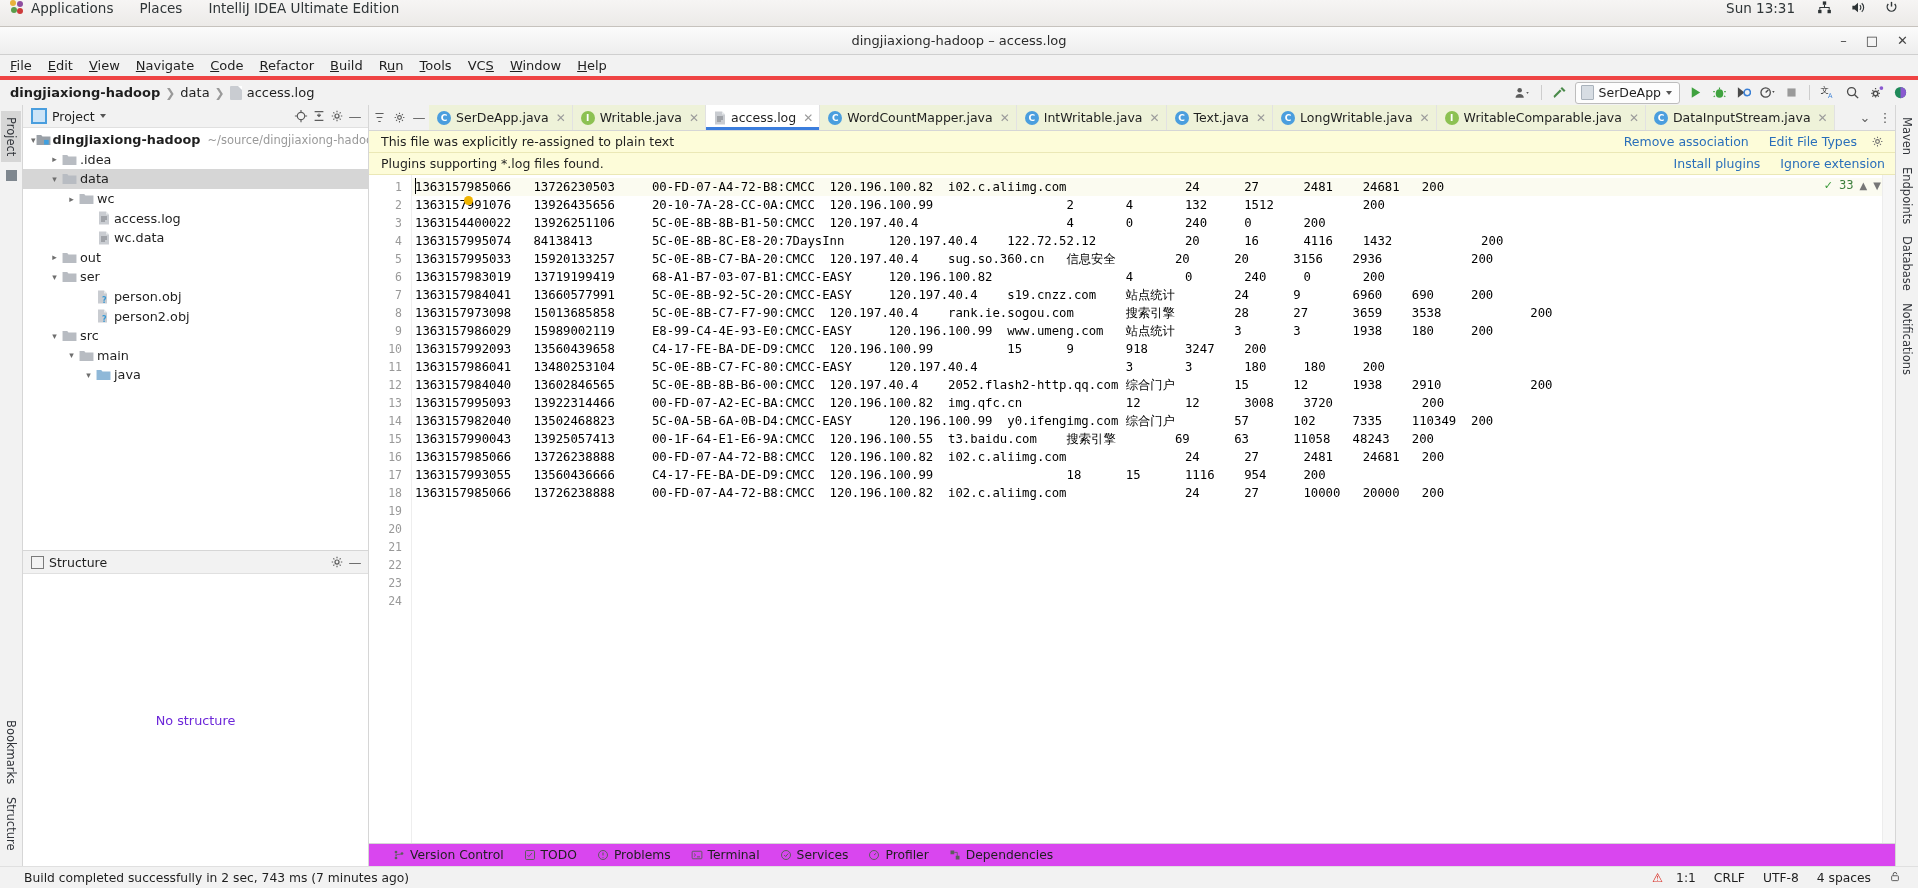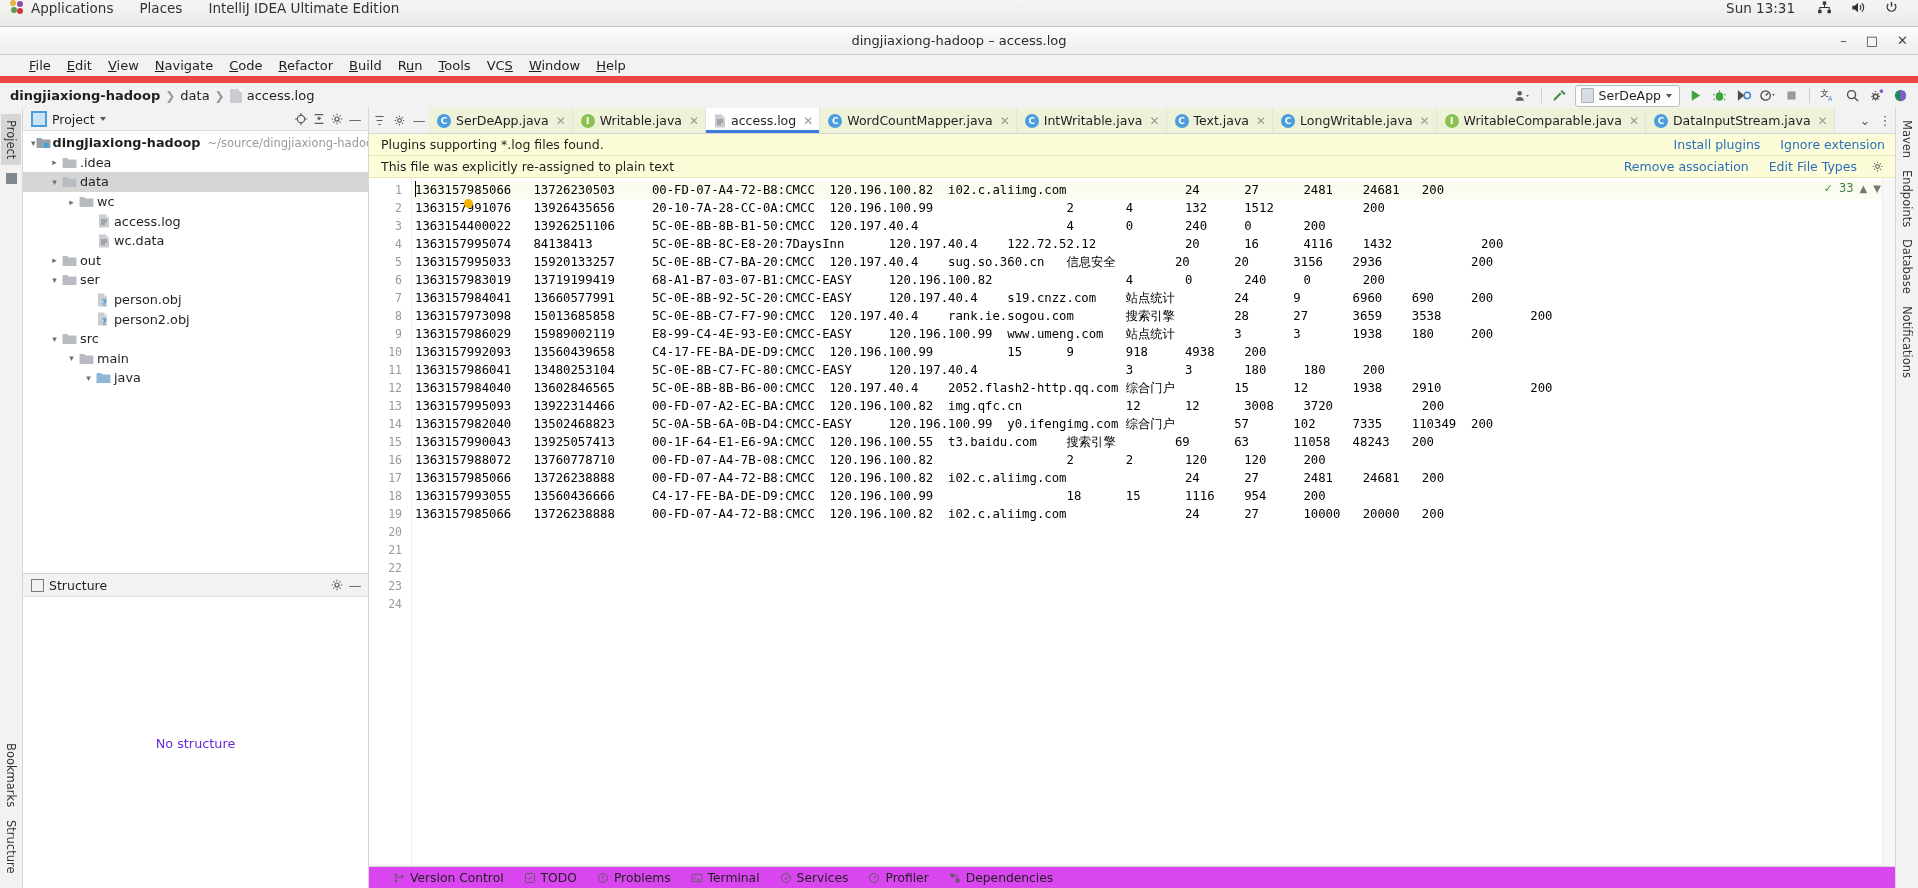--- a/index.html
+++ b/index.html
@@ -32,21 +32,21 @@
   #title-bar{
     height:27px;background:linear-gradient(#fbfbfb,#eeeeee);
     border-bottom:1px solid #cfcfcf;display:flex;align-items:center;
     justify-content:center;position:relative;
   }
   #title-bar .title{font-size:13px;color:#2b2b2b;}
   #title-bar .wbtns{position:absolute;right:10px;display:flex;gap:19px;align-items:center;color:#444;}
   .wbtn{font-size:13px;line-height:1;cursor:default;}
 
   
-  #menu-bar{height:21px;background:#f2f2f2;display:flex;align-items:center;padding-left:21px;border-bottom:7px solid #ef4444;}
+  #menu-bar{height:21px;background:#f2f2f2;display:flex;align-items:center;padding-left:2px;border-bottom:4px solid #ef4444;}
   .menu-item{padding:0 8px;font-size:13px;color:#1f1f1f;cursor:default;}
   .menu-item u{text-decoration:underline;}
 
   
   #nav-bar{height:25px;background:#f2f2f2;display:flex;align-items:center;padding:0 6px 0 10px;}
   .crumb{font-size:13px;color:#1f1f1f;display:flex;align-items:center;}
   .crumb.bold{font-weight:bold;}
   .crumb-sep{color:#9a9a9a;margin:0 5px;font-size:12px;}
   #nav-bar .nav-spacer{flex:1;}
   .tb-ico{width:22px;height:19px;display:flex;align-items:center;justify-content:center;margin:0 1px;cursor:default;}
@@ -526,36 +526,36 @@
               <span class="x">✕</span>
             </span>
           </span>
         <span style="flex:1"></span>
         <span class="tb-lead">⌄</span>
         <span class="tb-lead">⋮</span>
       </div>
 
       <div id="banners-host">
           <div class="banner">
-            <span>Plugins supporting *.log files found.</span>
-            <span class="bsp"></span>
-            <a>Install plugins</a>
-            <a>Ignore extension</a>
-          </div>
-          <div class="banner">
             <span>This file was explicitly re-assigned to plain text</span>
             <span class="bsp"></span>
             <a>Remove association</a>
             <a>Edit File Types</a>
             <span class="bico">
               <svg width="13" height="13" viewBox="0 0 16 16">
                 <circle cx="8" cy="8" r="2.3" fill="none" stroke="#707070" stroke-width="1.4"></circle>
                 <path d="M8 2v1.6M8 12.4V14M2 8h1.6M12.4 8H14M3.8 3.8l1.2 1.2M11 11l1.2 1.2M12.2 3.8L11 5M5 11l-1.2 1.2" stroke="#707070" stroke-width="1.3"></path>
               </svg>
             </span>
+          </div>
+          <div class="banner">
+            <span>Plugins supporting *.log files found.</span>
+            <span class="bsp"></span>
+            <a>Install plugins</a>
+            <a>Ignore extension</a>
           </div>
         </div>
 
       <div id="editor-wrap">
         <div id="gutter">
             <div class="lnum">1</div>
             <div class="lnum">2</div>
             <div class="lnum">3</div>
             <div class="lnum">4</div>
             <div class="lnum">5</div>
@@ -591,27 +591,26 @@
           <div class="anno-bar"></div>
         <div class="cline first">1363157985066   13726230503     00-FD-07-A4-72-B8:CMCC  120.196.100.82  i02.c.aliimg.com                24      27      2481    24681   200</div>
             <div class="cline">1363157991076   13926435656     20-10-7A-28-CC-0A:CMCC  120.196.100.99                  2       4       132     1512            200</div>
             <div class="cline">1363154400022   13926251106     5C-0E-8B-8B-B1-50:CMCC  120.197.40.4                    4       0       240     0       200</div>
             <div class="cline">1363157995074   84138413        5C-0E-8B-8C-E8-20:7DaysInn      120.197.40.4    122.72.52.12            20      16      4116    1432            200</div>
             <div class="cline">1363157995033   15920133257     5C-0E-8B-C7-BA-20:CMCC  120.197.40.4    sug.so.360.cn   信息安全        20      20      3156    2936            200</div>
             <div class="cline">1363157983019   13719199419     68-A1-B7-03-07-B1:CMCC-EASY     120.196.100.82                  4       0       240     0       200</div>
             <div class="cline">1363157984041   13660577991     5C-0E-8B-92-5C-20:CMCC-EASY     120.197.40.4    s19.cnzz.com    站点统计        24      9       6960    690     200</div>
             <div class="cline">1363157973098   15013685858     5C-0E-8B-C7-F7-90:CMCC  120.197.40.4    rank.ie.sogou.com       搜索引擎        28      27      3659    3538            200</div>
             <div class="cline">1363157986029   15989002119     E8-99-C4-4E-93-E0:CMCC-EASY     120.196.100.99  www.umeng.com   站点统计        3       3       1938    180     200</div>
-            <div class="cline">1363157992093   13560439658     C4-17-FE-BA-DE-D9:CMCC  120.196.100.99          15      9       918     4938    200</div>
+            <div class="cline">1363157992093   13560439658     C4-17-FE-BA-DE-D9:CMCC  120.196.100.99          15      9       918     3247    200</div>
             <div class="cline">1363157986041   13480253104     5C-0E-8B-C7-FC-80:CMCC-EASY     120.197.40.4                    3       3       180     180     200</div>
             <div class="cline">1363157984040   13602846565     5C-0E-8B-8B-B6-00:CMCC  120.197.40.4    2052.flash2-http.qq.com 综合门户        15      12      1938    2910            200</div>
             <div class="cline">1363157995093   13922314466     00-FD-07-A2-EC-BA:CMCC  120.196.100.82  img.qfc.cn              12      12      3008    3720            200</div>
             <div class="cline">1363157982040   13502468823     5C-0A-5B-6A-0B-D4:CMCC-EASY     120.196.100.99  y0.ifengimg.com 综合门户        57      102     7335    110349  200</div>
             <div class="cline">1363157990043   13925057413     00-1F-64-E1-E6-9A:CMCC  120.196.100.55  t3.baidu.com    搜索引擎        69      63      11058   48243   200</div>
-            <div class="cline">1363157988072   13760778710     00-FD-07-A4-7B-08:CMCC  120.196.100.82                  2       2       120     120     200</div>
             <div class="cline">1363157985066   13726238888     00-FD-07-A4-72-B8:CMCC  120.196.100.82  i02.c.aliimg.com                24      27      2481    24681   200</div>
             <div class="cline">1363157993055   13560436666     C4-17-FE-BA-DE-D9:CMCC  120.196.100.99                  18      15      1116    954     200</div>
             <div class="cline">1363157985066   13726238888     00-FD-07-A4-72-B8:CMCC  120.196.100.82  i02.c.aliimg.com                24      27      10000   20000   200</div>
             <div class="cline"></div>
           </div>
       </div>
 
       <div id="tool-bar">
           <span class="tw-item">
             <span style="display: flex;">
@@ -683,13 +682,28 @@
     </div>
 
     <div class="vstrip right">
       <div class="vtab">Maven</div>
       <div class="vtab">Endpoints</div>
       <div class="vtab">Database</div>
       <div class="vtab">Notifications</div>
     </div>
   </div>
 
+  <div id="status-bar">
+    <span class="sitem" style="margin-left:0">Build completed successfully in 2 sec, 743 ms (7 minutes ago)</span>
+    <span class="ssp"></span>
+    <span class="err-badge">⚠</span>
+    <span class="sitem">1:1</span>
+    <span class="sitem">CRLF</span>
+    <span class="sitem">UTF-8</span>
+    <span class="sitem">4 spaces</span>
+    <span class="sitem">
+      <svg width="12" height="13" viewBox="0 0 16 16">
+          <rect x="3.5" y="7" width="9" height="6.5" rx="1" fill="none" stroke="#5c5c5c" stroke-width="1.3"></rect>
+          <path d="M5.6 7V5a2.4 2.4 0 0 1 4.8 0" fill="none" stroke="#5c5c5c" stroke-width="1.3"></path>
+        </svg>
+    </span>
+  </div>
 </div>
 
 </body></html>

